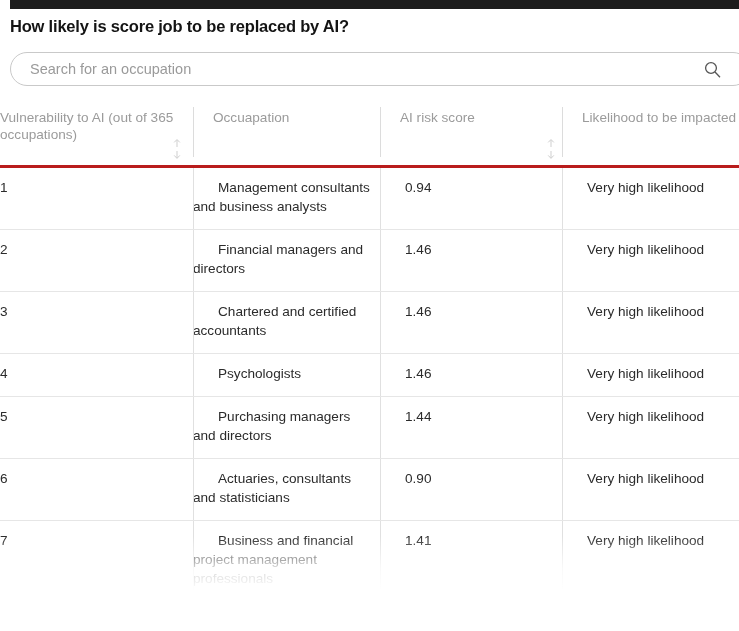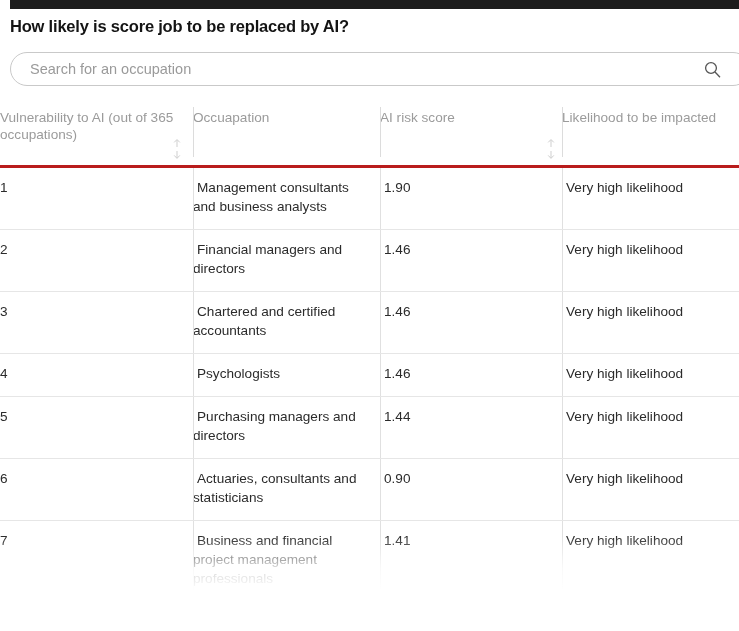--- a/index.html
+++ b/index.html
@@ -111,21 +111,21 @@
   thead th.divided::before {
     content: "";
     position: absolute;
     left: 0px;
     top: 6px;
     bottom: 8px;
     width: 1px;
     background: #dcdcdc;
   }
   thead th .hlabel { display: block; padding-left: 0px; }
-  thead th.divided .hlabel { padding-left: 0; }
+  thead th.divided .hlabel { padding-left: 20px; }
   .sort-icon {
     position: absolute;
     bottom: 5px;
     left: 172px;
     width: 10px;
     height: 22px;
     color: #cfcfcf;
   }
   .sort-icon.s3 { left: 166px; }
 
@@ -139,21 +139,21 @@
   }
   tbody td.divided::before {
     content: "";
     position: absolute;
     left: 0px;
     top: 0px;
     bottom: 0px;
     width: 1px;
     background: #e0e0e0;
   }
-  tbody td.divided .cval { padding-left: 4px; }
+  tbody td.divided .cval { padding-left: 25px; }
   tbody tr:last-child td { border-bottom: none; }
 
   
   .fade {
     position: absolute;
     left: 0;
     bottom: 0;
     width: 739px;
     height: 62px;
     background: linear-gradient(to bottom, rgba(255,255,255,0) 0%, rgba(255,255,255,0.80) 52%, rgba(255,255,255,1) 88%);
@@ -228,21 +228,21 @@
           </th>
           <th class="divided">
             <span class="hlabel">Likelihood to be impacted</span>
           </th>
         </tr>
       </thead>
       <tbody>
         <tr>
           <td><span class="cval">1</span></td>
           <td class="divided"><span class="cval">Management consultants and business analysts</span></td>
-          <td class="divided"><span class="cval">1.90</span></td>
+          <td class="divided"><span class="cval">0.94</span></td>
           <td class="divided"><span class="cval">Very high likelihood</span></td>
         </tr>
         <tr>
           <td><span class="cval">2</span></td>
           <td class="divided"><span class="cval">Financial managers and directors</span></td>
           <td class="divided"><span class="cval">1.46</span></td>
           <td class="divided"><span class="cval">Very high likelihood</span></td>
         </tr>
         <tr>
           <td><span class="cval">3</span></td>

